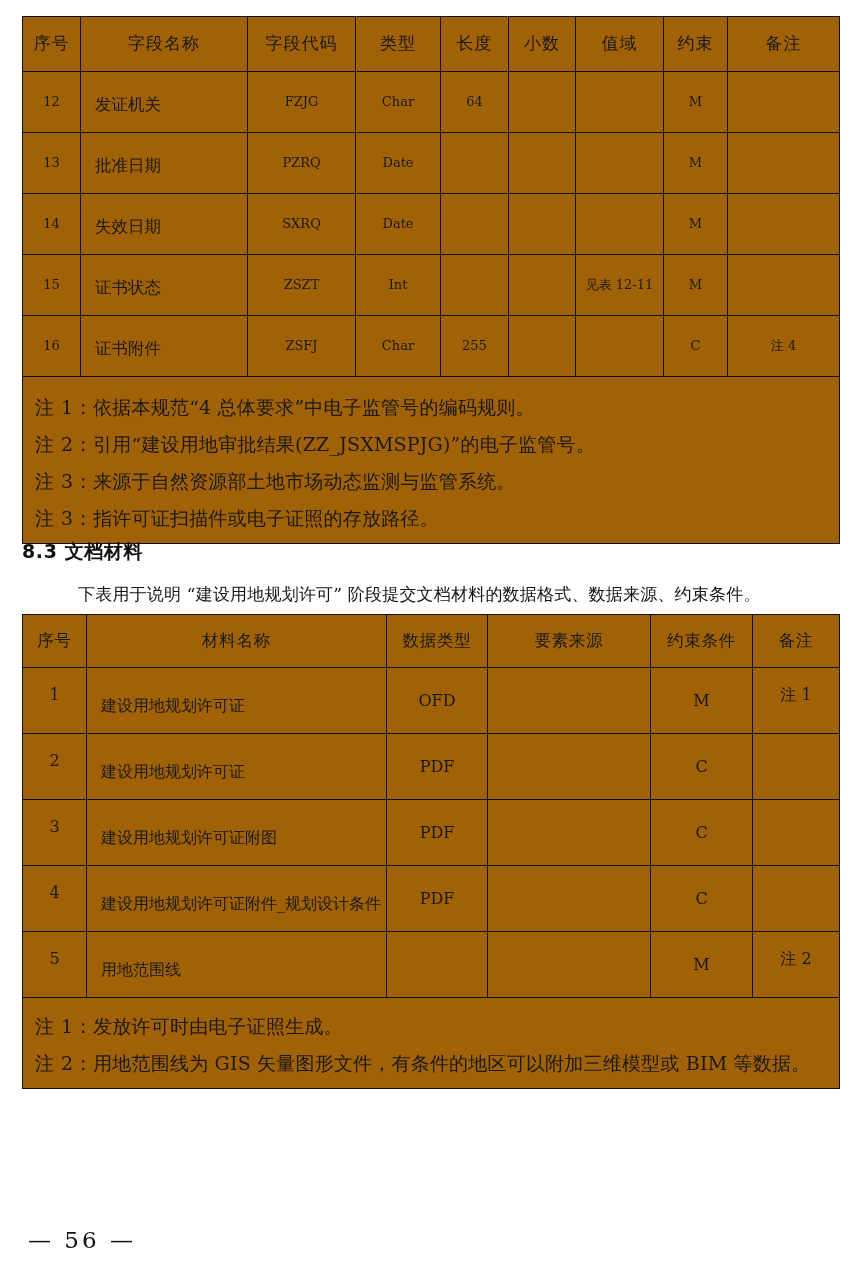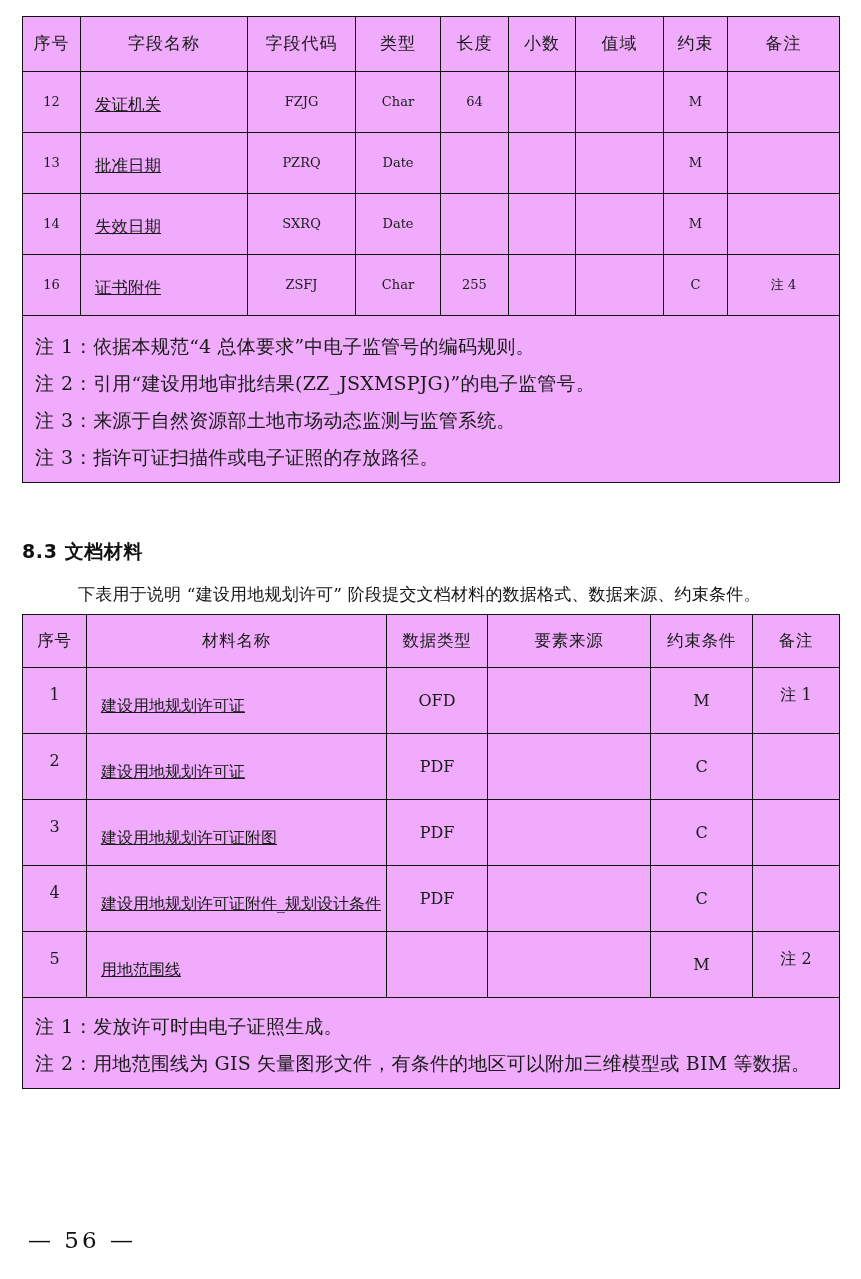--- a/index.html
+++ b/index.html
@@ -19,41 +19,40 @@
     position: relative;
     width: 861px;
     height: 1279px;
     box-sizing: border-box;
   }
 
   
   .doc-table {
     border-collapse: collapse;
     table-layout: fixed;
-    background: #f0abfc;
+    background: #a16207;
   }
   .doc-table td, .doc-table th {
     border: 1.6px solid #111;
     padding: 0;
     font-weight: normal;
     vertical-align: middle;
     color: #1a1a1a;
   }
   .doc-table .cell {
     display: flex;
     align-items: center;
     justify-content: center;
     height: 100%;
     box-sizing: border-box;
     line-height: 1.25;
   }
   .doc-table .cell.left {
     justify-content: flex-start;
     padding-left: 14px;
-    text-decoration: underline;
   }
 
   
   #table-fields {
     position: absolute;
     left: 22px;
     top: 16px;
     width: 817px;
   }
   #table-fields .hdr td { height: 54px; }
@@ -283,20 +282,49 @@
             <div class="cell"></div>
           </td>
         <td>
             <div class="cell">M</div>
           </td>
         <td>
             <div class="cell"></div>
           </td>
       </tr>
 
+      <tr class="datarow">
+        <td>
+            <div class="cell">15</div>
+          </td>
+        <td>
+            <div class="cell left name">证书状态</div>
+          </td>
+        <td>
+            <div class="cell">ZSZT</div>
+          </td>
+        <td>
+            <div class="cell">Int</div>
+          </td>
+        <td>
+            <div class="cell"></div>
+          </td>
+        <td>
+            <div class="cell"></div>
+          </td>
+        <td>
+            <div class="cell">见表 12-11</div>
+          </td>
+        <td>
+            <div class="cell">M</div>
+          </td>
+        <td>
+            <div class="cell"></div>
+          </td>
+      </tr>
 
       <tr class="datarow">
         <td>
             <div class="cell">16</div>
           </td>
         <td>
             <div class="cell left name">证书附件</div>
           </td>
         <td>
             <div class="cell">ZSFJ</div>

